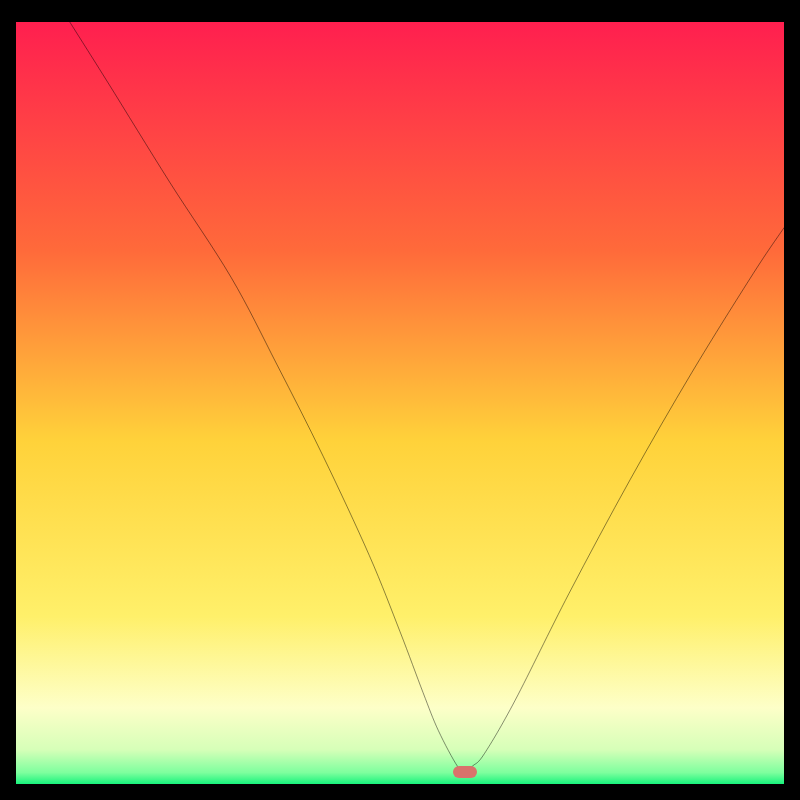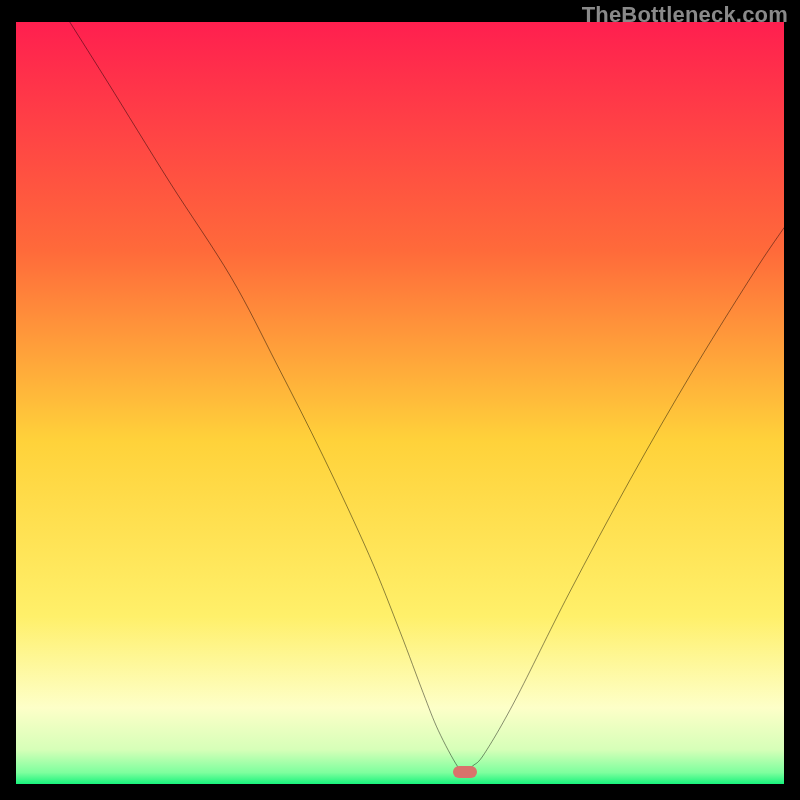--- a/index.html
+++ b/index.html
@@ -58,21 +58,20 @@
     border-radius: 6px;
     background: #d9726b;
     transform: translate(-50%, -50%);
   }
 </style>
 </head>
 <body>
 
 <div class="frame">
 
-  <div class="watermark">TheBottleneck.com</div>
 
   <div class="plot">
 
     <svg class="gradient" viewBox="0 0 100 100" preserveAspectRatio="none">
       <defs>
         <linearGradient id="bg" x1="0" y1="0" x2="0" y2="1">
             <stop offset="0%" stop-color="#ff1f4f"></stop>
             <stop offset="30%" stop-color="#ff6a3a"></stop>
             <stop offset="55.00000000000001%" stop-color="#ffd23a"></stop>
             <stop offset="78%" stop-color="#fff06a"></stop>

